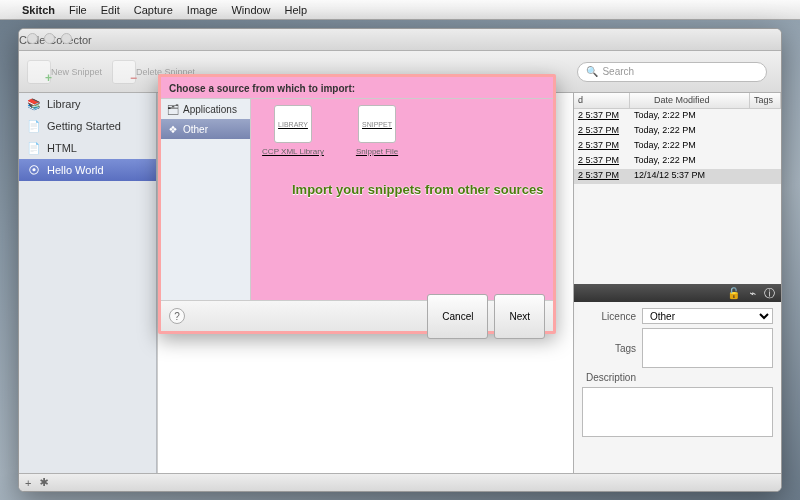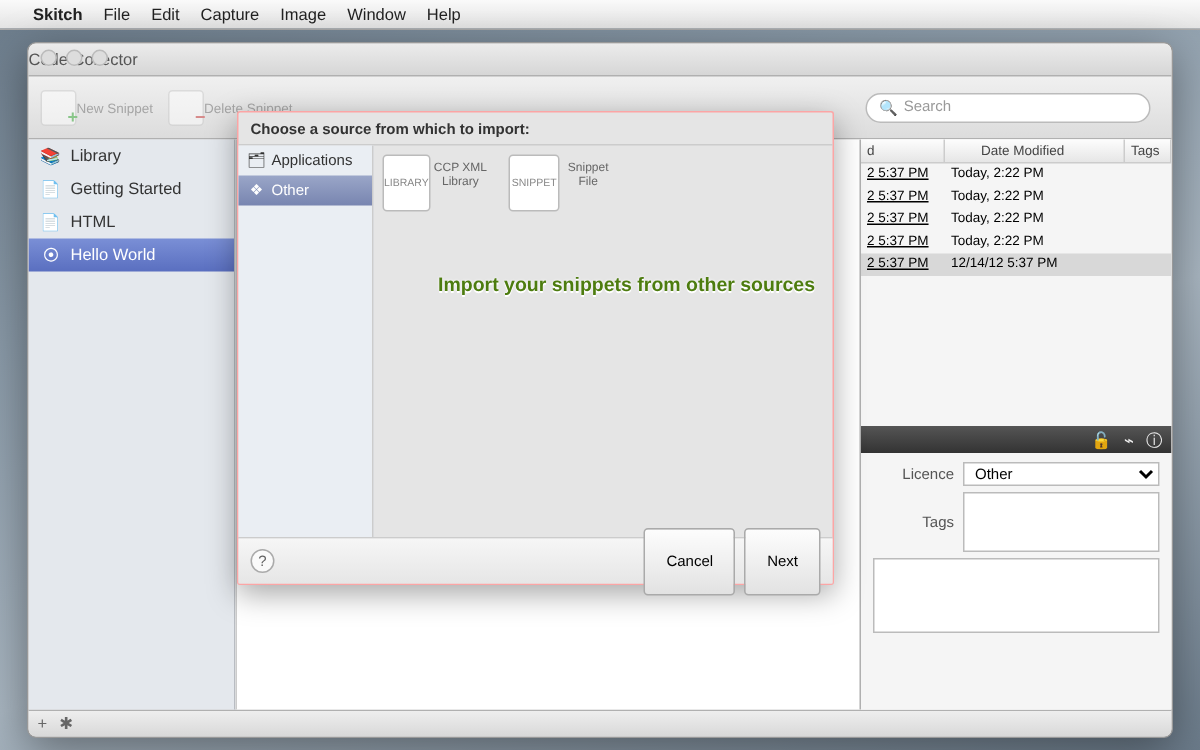--- a/index.html
+++ b/index.html
@@ -52,29 +52,29 @@
 .inspector-header { height: 18px; background: linear-gradient(#555,#333); margin-top: 100px; display:flex; justify-content:flex-end; align-items:center; padding: 0 6px; gap:8px; color:#eee; font-size:11px; }
 .inspector { padding: 6px 8px; font-size: 10px; color: #333; }
 .insrow { display: flex; align-items: center; margin-bottom: 4px; }
 .insrow label { width: 60px; text-align: right; padding-right: 6px; color: #555; }
 .insrow input, .insrow select { flex:1; height: 16px; border: 1px solid #bbb; background: #fff; font-size: 10px; padding: 0 3px; }
 .insrow textarea { flex:1; height: 40px; border: 1px solid #bbb; background: #fff; font-size:10px; resize:none; }
 .insrow.desc textarea { height: 50px; }
 .insrow .gear { width:14px; height:14px; margin-left:3px; display:inline-flex; align-items:center; justify-content:center; color:#888; border-radius:50%; }
 
 
-.dialog { position: absolute; left: 158px; top: 74px; width: 398px; height: 316px; background: #e5e5e5; border: 1px solid #fca5a5; border-radius: 2px; box-shadow: 0 6px 20px rgba(0,0,0,.35); display: flex; flex-direction: column; }
+.dialog { position: absolute; left: 158px; top: 74px; width: 398px; height: 260px; background: #f9a8d4; border: 3px solid #fca5a5; border-radius: 2px; box-shadow: 0 6px 20px rgba(0,0,0,.35); display: flex; flex-direction: column; }
 .dialog .dhdr { font-size: 10px; font-weight: bold; color: #333; padding: 6px 8px 4px; }
 .dialog .dbody { flex:1; display:flex; border-top: 1px solid #ccc; border-bottom: 1px solid #ccc; }
 .dsidebar { width: 90px; background: #eaeef3; border-right: 1px solid #ccc; }
 .dside { display:flex; align-items:center; height: 20px; padding: 0 6px; font-size: 10px; gap:4px; color:#333; }
 .dside.sel { background: linear-gradient(#9aa6c8,#7885b0); color:#fff; }
 .dside .ds-icon { width:12px; height:12px; display:inline-flex; align-items:center; justify-content:center; font-size:10px; }
 .dcontent { flex:1; padding: 6px; display:flex; gap:12px; align-items:flex-start; }
-.dicon { display:flex; flex-direction:row; align-items:flex-start; width: 72px; }
+.dicon { display:flex; flex-direction:column; align-items:center; width: 72px; text-decoration: underline; }
 .dicon .box { width: 38px; height: 38px; background: #fff; border: 1px solid #bbb; border-radius: 3px; display:flex; align-items:center; justify-content:center; font-size:7px; color:#888; text-align:center; }
 .dicon .lbl { font-size: 8px; color: #666; margin-top: 4px; text-align:center; }
 .dfooter { height: 30px; background: linear-gradient(#f6f6f6,#e6e6e6); display:flex; align-items:center; padding: 0 8px; gap: 6px; }
 .dfooter .help { width:16px; height:16px; border:1px solid #aaa; border-radius:50%; display:flex; align-items:center; justify-content:center; font-size:10px; color:#666; background:#fafafa; }
 .dfooter .spacer { flex:1; }
 .dfooter button { font-size:10px; padding: 16px 14px; background: linear-gradient(#fdfdfd,#e2e2e2); border:1px solid #aaa; border-radius:3px; cursor:pointer; }
 
 
 .annot { position: absolute; left: 292px; top: 182px; font-size: 13px; font-weight: bold; color: #4d7c0f; text-shadow: 0 1px 0 #fff, 0 0 2px #fff; pointer-events:none; }
 </style>
@@ -179,20 +179,23 @@
         <div class="inspector">
           <div class="insrow">
             <label>Licence</label>
             <select><option>Other</option></select>
           </div>
           <div class="insrow">
             <label>Tags</label>
             <textarea style=""></textarea>
           </div>
           <div class="insrow desc">
+            <label>Description</label>
+          </div>
+          <div class="insrow desc">
             <textarea style="margin-left: 0px;"></textarea>
           </div>
         </div>
       </div>
     </div>
   </div>
 
   <div class="bottombar">
     <span>+</span>
     <span>✱</span>

